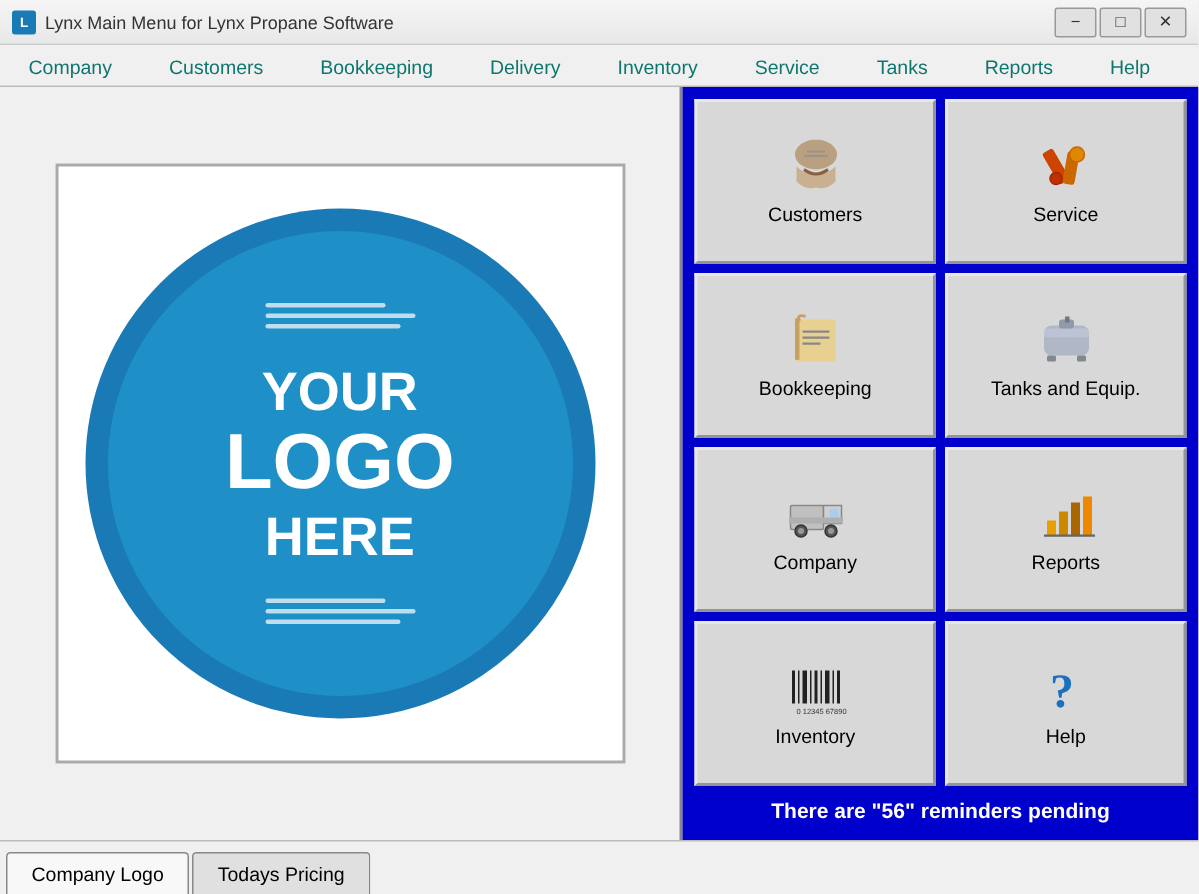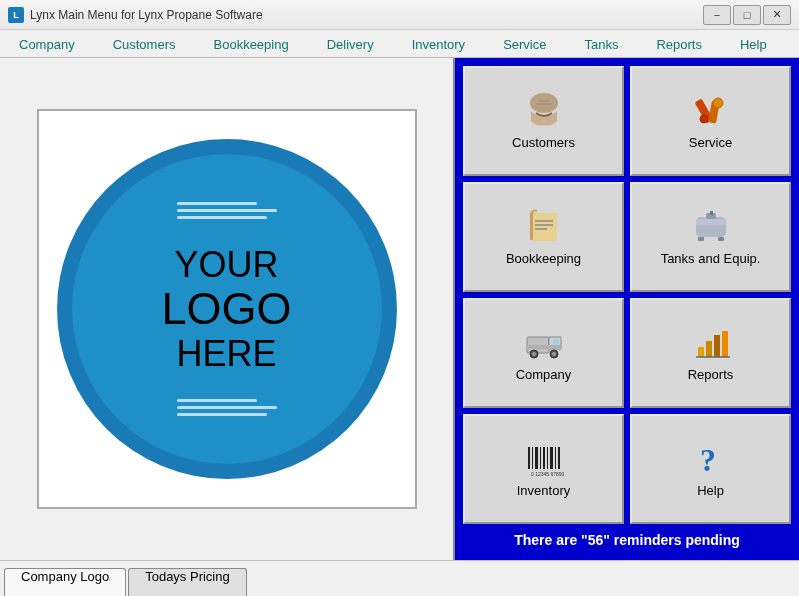--- a/index.html
+++ b/index.html
@@ -145,27 +145,27 @@
       position: absolute;
       bottom: 48px;
       left: 50%;
       transform: translateX(-50%);
       display: flex;
       flex-direction: column;
       gap: 4px;
     }
     .logo-text {
       text-align: center;
-      color: #000000;
-      font-weight: normal;
+      color: #ffffff;
+      font-weight: bold;
       line-height: 1.1;
       z-index: 1;
     }
     .logo-text .your { font-size: 36px; }
-    .logo-text .logo { font-size: 45px; }
+    .logo-text .logo { font-size: 52px; }
     .logo-text .here { font-size: 36px; }
 
     
     .right-panel {
       flex: 1;
       background: #0000cc;
       padding: 8px;
       display: flex;
       flex-direction: column;
     }
@@ -213,20 +213,21 @@
     .tab {
       padding: 0 16px;
       border: 1px solid #888;
       border-bottom: none;
       background: #e0e0e0;
       cursor: pointer;
       font-size: 13px;
       margin-right: 2px;
       height: 28px;
       display: flex;
+      align-items: center;
       border-radius: 3px 3px 0 0;
     }
     .tab.active {
       background: #f8f8f8;
       font-weight: 500;
     }
 
     
     .btn-icon-svg {
       width: 42px;

